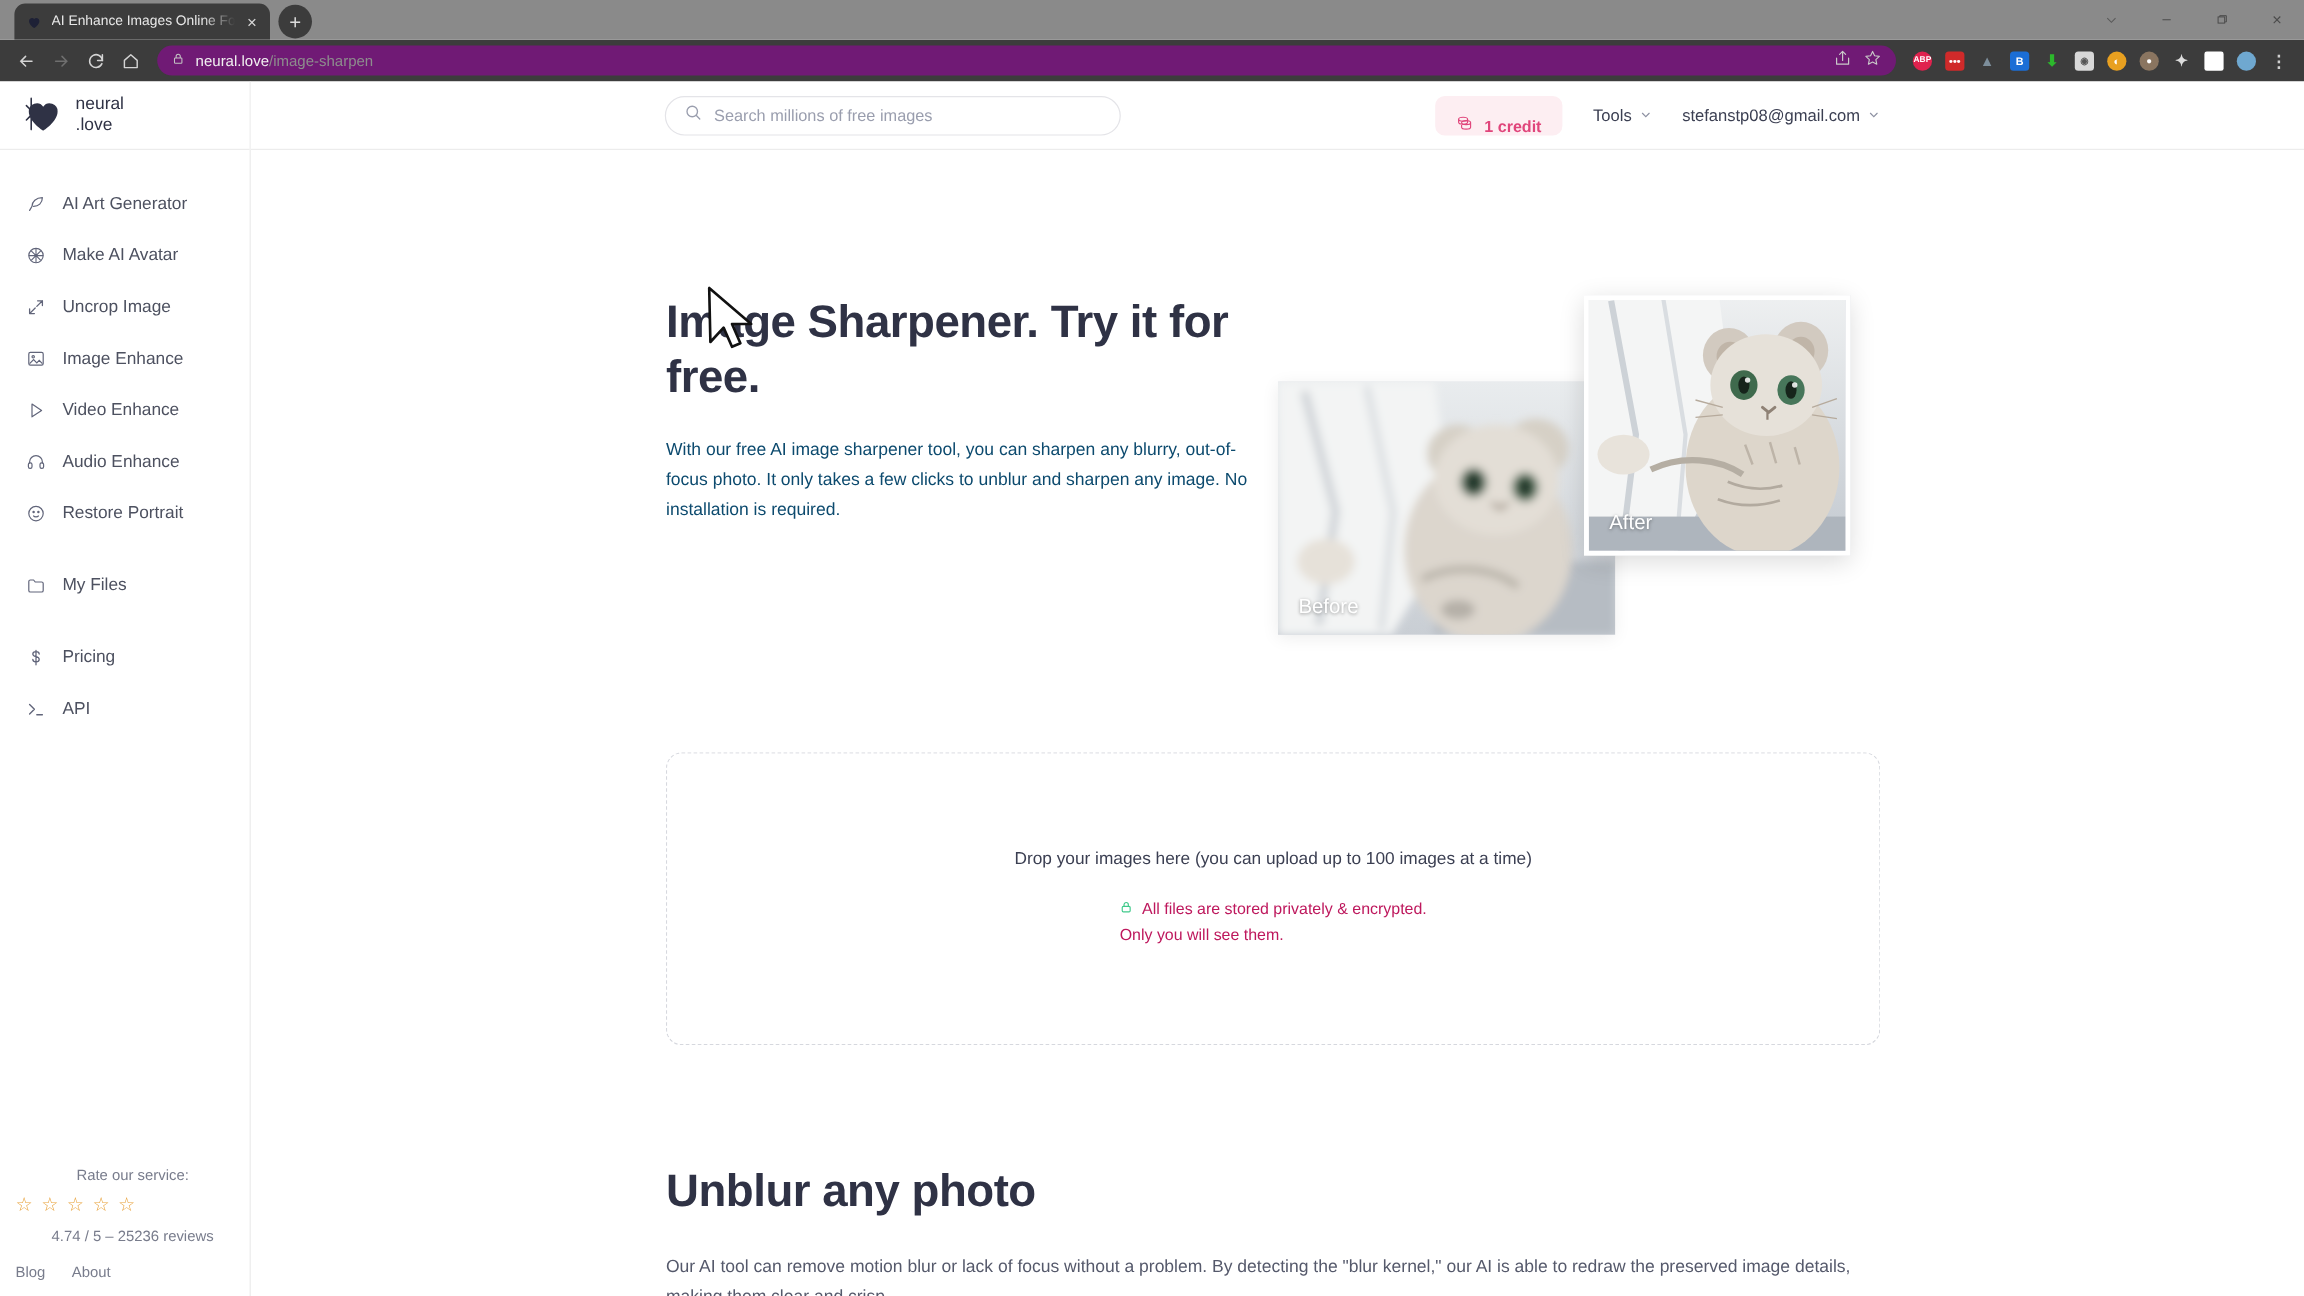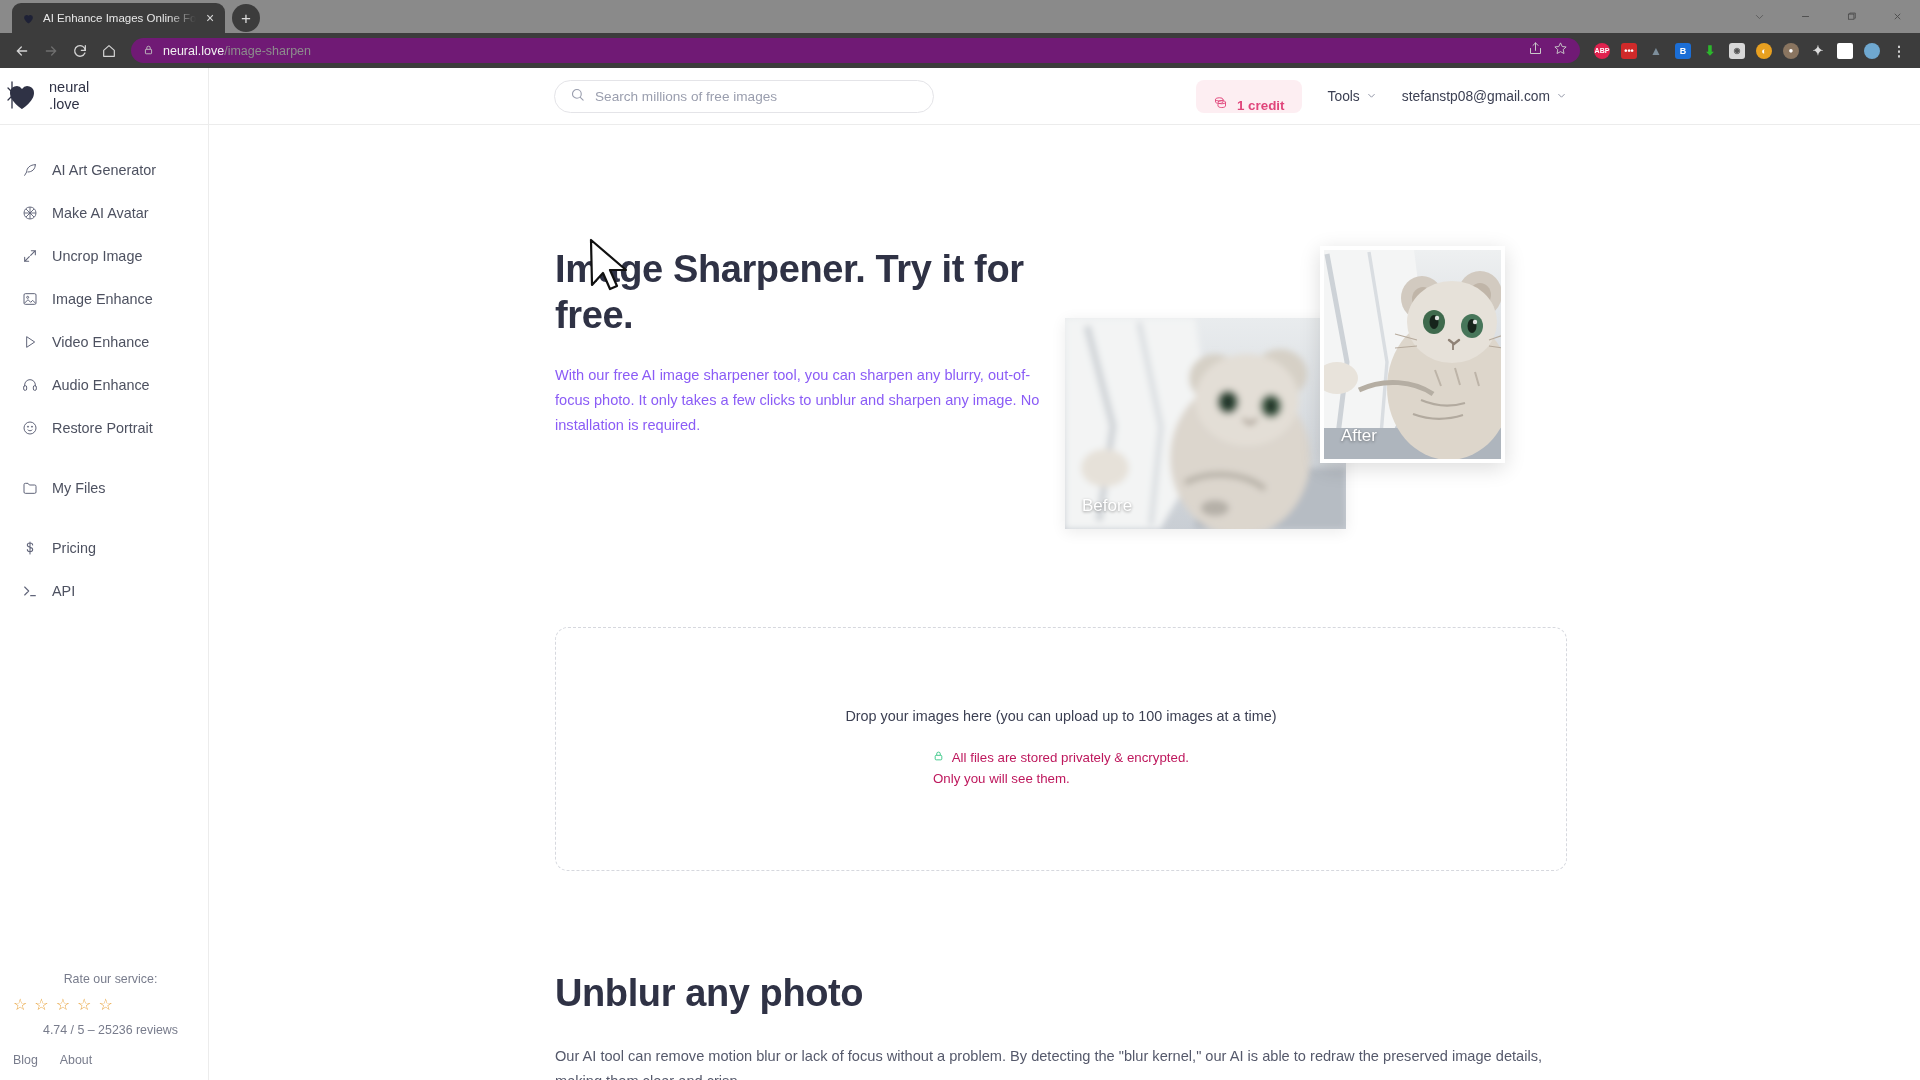--- a/index.html
+++ b/index.html
@@ -138,20 +138,21 @@
     border-right: 1px solid #ececec;
     display: flex;
     flex-direction: column;
     background: #fff;
   }
   .brand {
     height: 57px;
     display: flex;
     align-items: center;
     gap: 11px;
+    padding-left: 14px;
     border-bottom: 1px solid #ececec;
     flex-shrink: 0;
   }
   .brand-mark {
     width: 38px; height: 32px;
     position: relative;
     flex-shrink: 0;
   }
   .brand-text {
     font-size: 14.5px;
@@ -270,21 +271,21 @@
     font-size: 38px;
     line-height: 1.22;
     color: #2f3245;
     font-weight: bold;
     letter-spacing: -0.4px;
     margin-bottom: 24px;
   }
   .hero-desc {
     font-size: 14.6px;
     line-height: 1.72;
-    color: #8b5cf6;
+    color: #0c4a6e;
     width: 500px;
   }
   .hero-right {
     position: relative;
     flex: 1;
     height: 290px;
   }
 
   .photo {
     position: absolute;
@@ -299,21 +300,21 @@
     text-shadow: 0 1px 3px rgba(0,0,0,.4);
     z-index: 3;
   }
   .photo-before {
     left: 0; top: 72px;
     width: 281px; height: 211px;
     box-shadow: 0 3px 14px rgba(0,0,0,.08);
   }
   .photo-after {
     left: 255px; top: 0;
-    width: 185px; height: 217px;
+    width: 222px; height: 217px;
     border: 4px solid #fff;
     box-shadow: 0 5px 20px rgba(0,0,0,.14);
     z-index: 2;
   }
   .catimg { width: 100%; height: 100%; display: block; }
 
   
   .dropzone {
     margin-top: 91px;
     height: 244px;

